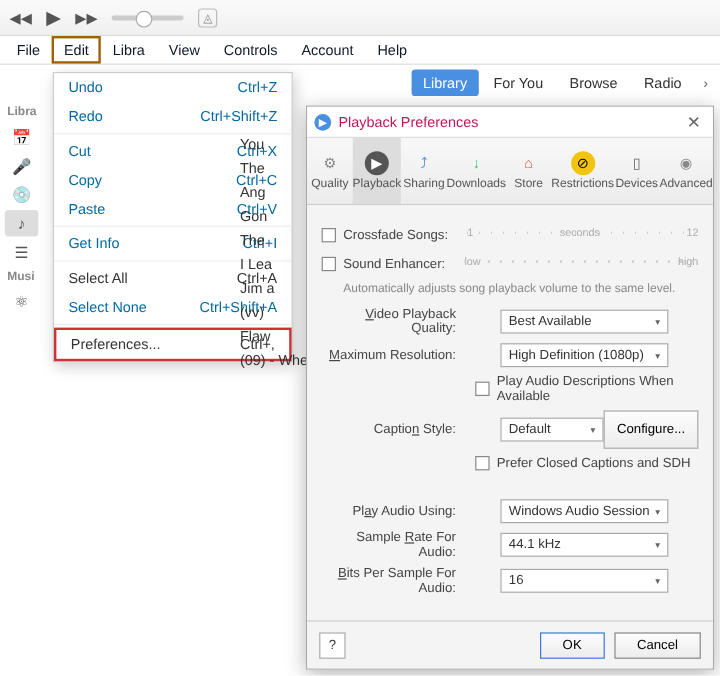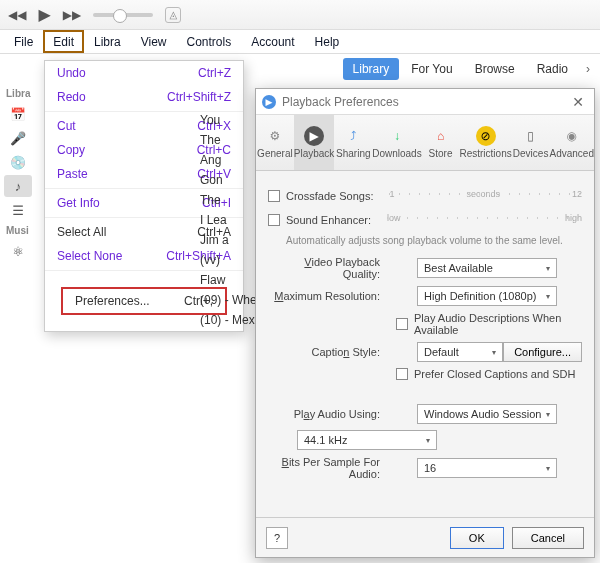--- a/index.html
+++ b/index.html
@@ -26,33 +26,33 @@
 
   
   .sidebar { position:absolute; left:4px; top:84px; width:40px; }
   .sidebar .hdr { font-size:10px; color:#888; font-weight:bold; margin:4px 0 4px 2px;}
   .sidebar .ic { width:28px; height:22px; margin:2px 0; display:flex; align-items:center; justify-content:center; font-size:13px; color:#555;}
   .sidebar .sel { background:#ddd; border-radius:3px;}
 
   
   .dropdown { position:absolute; left:44px; top:60px; width:200px; background:#fff; border:1px solid #ccc; box-shadow:2px 4px 12px rgba(0,0,0,.2); font-size:12px;}
   .dropdown .mi { display:flex; justify-content:space-between; padding:5px 12px; color:#333;}
-  .dropdown .mi.dis { color:#6d28d9; }
+  .dropdown .mi.dis { color:#0369a1; }
   .dropdown hr { border:none; border-top:1px solid #eee; margin:2px 0;}
-  .dropdown .pref { border:2px solid #c33; margin:16px; }
+  .dropdown .pref { border:2px solid #c33; margin:0; }
 
   
   .songlist { position:absolute; left:196px; top:110px; width:80px; }
   .songlist div { padding:3px 4px; font-size:12px; color:#333; white-space:nowrap; }
 
   
   .dlg { position:absolute; left:255px; top:88px; width:340px; height:470px; background:#f4f4f4; border:1px solid #aaa; box-shadow:0 4px 16px rgba(0,0,0,.3); display:flex; flex-direction:column; font-size:11px;}
   .titlebar { height:26px; background:#fff; display:flex; align-items:center; padding:0 6px; border-bottom:1px solid #ddd;}
   .titlebar .ticon { width:14px; height:14px; border-radius:50%; background:#4a90e2; margin-right:6px; display:flex; align-items:center; justify-content:center; color:#fff; font-size:9px;}
-  .titlebar .tt { color:#737373; font-size:12px;}
+  .titlebar .tt { color:#be185d; font-size:12px;}
   .titlebar .close { margin-left:auto; color:#666; font-size:14px; padding:0 4px; }
 
   .tabsrow { height:56px; background:linear-gradient(#f8f8f8,#ececec); display:flex; border-bottom:1px solid #ccc;}
   .dtab { flex:1; display:flex; flex-direction:column; align-items:center; justify-content:center; gap:2px; font-size:10px; color:#555;}
   .dtab.sel { background:#ddd; }
   .dtab .di { width:20px; height:20px; border-radius:50%; display:flex; align-items:center; justify-content:center; font-size:12px; }
   .di.general{color:#888;} .di.play{background:#555;color:#fff;border-radius:50%;} .di.share{color:#4a90e2;} .di.down{color:#2ecc71;font-weight:bold;} .di.store{color:#e74c3c;} .di.restr{background:#f1c40f;color:#000;border-radius:50%;} .di.dev{color:#666;} .di.adv{color:#888;}
 
   .body { flex:1; padding:10px 12px; overflow:hidden; background:#f4f4f4;}
   .row { display:flex; align-items:center; margin:6px 0; gap:6px;}
@@ -60,21 +60,21 @@
   .cbx { width:12px; height:12px; border:1px solid #888; background:#fff; flex-shrink:0;}
   .sliderbar { flex:1; height:18px; margin-left:10px; position:relative;}
   .tickline { position:absolute; top:6px; left:0; right:0; height:2px; background:repeating-linear-gradient(90deg,#ccc 0,#ccc 1px,transparent 1px,transparent 10px);}
   .sublabels { display:flex; justify-content:space-between; font-size:9px; color:#aaa; margin-top:2px;}
   .note { font-size:10px; color:#888; margin:2px 0 10px 18px;}
   .frow { display:flex; align-items:center; margin:6px 0;}
   .flab { width:120px; text-align:right; color:#444; font-size:11px; padding-right:8px;}
   .flab .u { text-decoration:underline;}
   .sel-dd { flex:1; max-width:140px; height:20px; border:1px solid #aaa; background:#fff; display:flex; align-items:center; padding:0 6px; justify-content:space-between; font-size:11px;margin-left:29px;}
   .sel-dd .arw { color:#666; font-size:8px;}
-  .confbtn { margin-left:auto; height:20px; padding:0 10px; border:1px solid #aaa; background:linear-gradient(#fdfdfd,#ececec); font-size:11px;}
+  .confbtn { margin-left:auto; height:32px; padding:0 10px; border:1px solid #aaa; background:linear-gradient(#fdfdfd,#ececec); font-size:11px;}
   .cbxrow { display:flex; align-items:center; margin:4px 0 4px 128px; gap:6px; font-size:11px; color:#444;}
   .sect-gap { height:14px;}
 
   .btnbar { height:40px; border-top:1px solid #ccc; display:flex; align-items:center; padding:0 10px; background:#f4f4f4; gap:8px;}
   .help { width:22px; height:22px; border:1px solid #aaa; background:#fff; text-align:center; line-height:20px;}
   .btn { height:22px; padding:0 18px; border:1px solid #888; background:linear-gradient(#fdfdfd,#ececec); font-size:11px; }
   .btn.ok { border-color:#3b78d8; color:#000; }
 </style>
 </head>
 <body>
@@ -164,33 +164,32 @@
   <div>You</div>
   <div>The</div>
   <div>Ang</div>
   <div>Gon</div>
   <div>The</div>
   <div>I Lea</div>
   <div>Jim a</div>
   <div>(vv)</div>
   <div>Flaw</div>
   <div>(09) - Whe</div>
-  <div>(10) - Mex</div>
 </div>
 
 <div class="dlg">
   <div class="titlebar">
     <div class="ticon">▶</div>
     <div class="tt">Playback Preferences</div>
     <div class="close">✕</div>
   </div>
   <div class="tabsrow">
     <div class="dtab">
         <div class="di general">⚙</div>
-        <span>General</span>
+        <span>Quality</span>
       </div>
     <div class="dtab sel">
         <div class="di play">▶</div>
         <span>Playback</span>
       </div>
     <div class="dtab">
         <div class="di share">⤴</div>
         <span>Sharing</span>
       </div>
     <div class="dtab">
@@ -276,20 +275,21 @@
     <div class="sect-gap"></div>
 
     <div class="frow">
       <div class="flab">Pl<span class="u">a</span>y Audio Using:</div>
       <div class="sel-dd">
           <span>Windows Audio Session</span>
           <span class="arw">▾</span>
         </div>
     </div>
     <div class="frow">
+      <div class="flab">Sample <span class="u">R</span>ate For Audio:</div>
       <div class="sel-dd">
           <span>44.1 kHz</span>
           <span class="arw">▾</span>
         </div>
     </div>
     <div class="frow">
       <div class="flab"><span class="u">B</span>its Per Sample For Audio:</div>
       <div class="sel-dd">
           <span>16</span>
           <span class="arw">▾</span>

